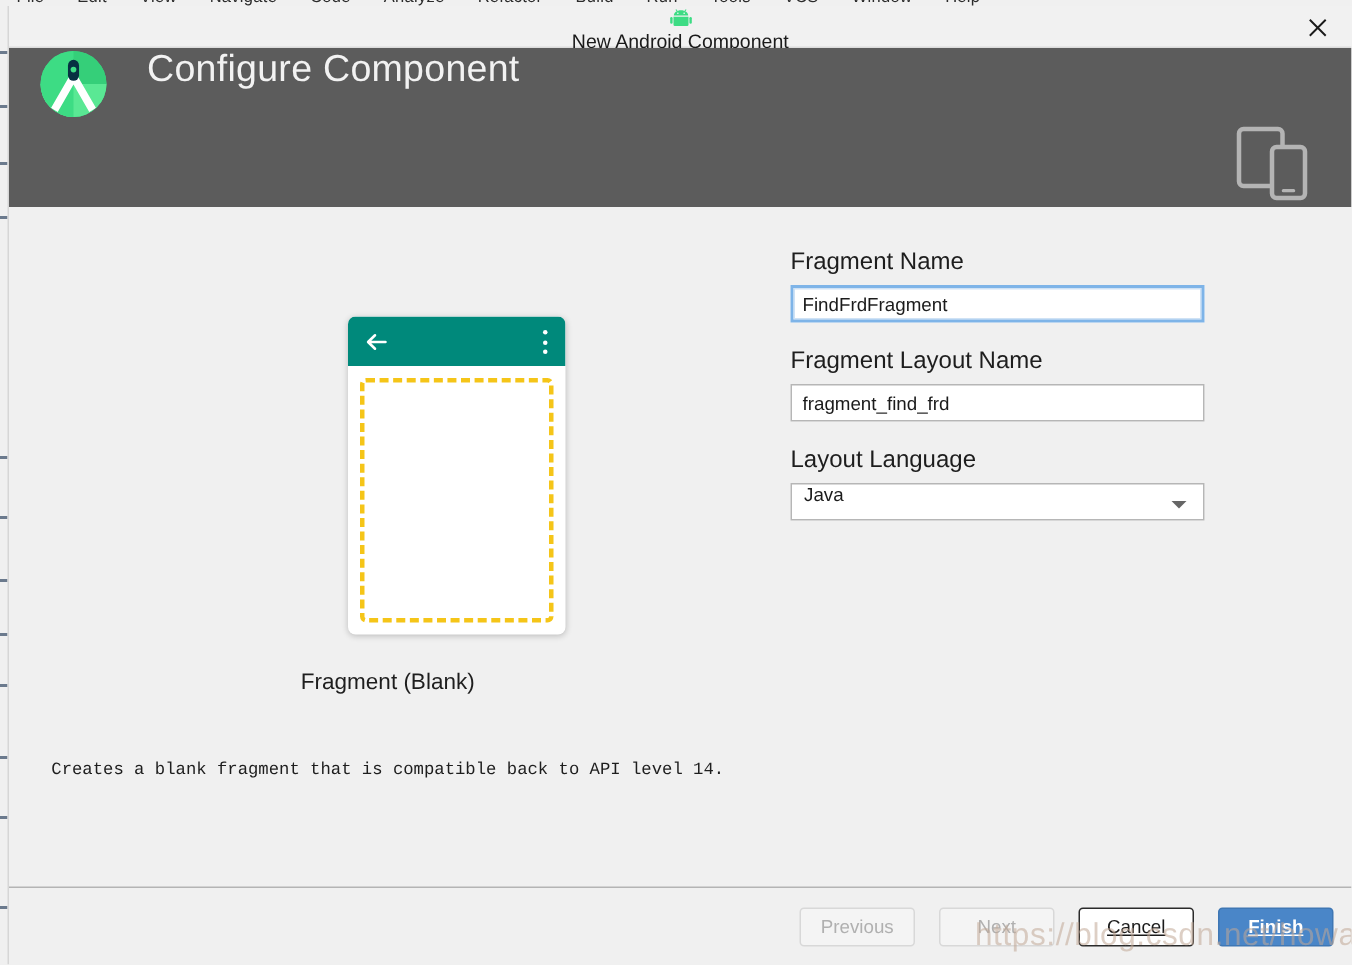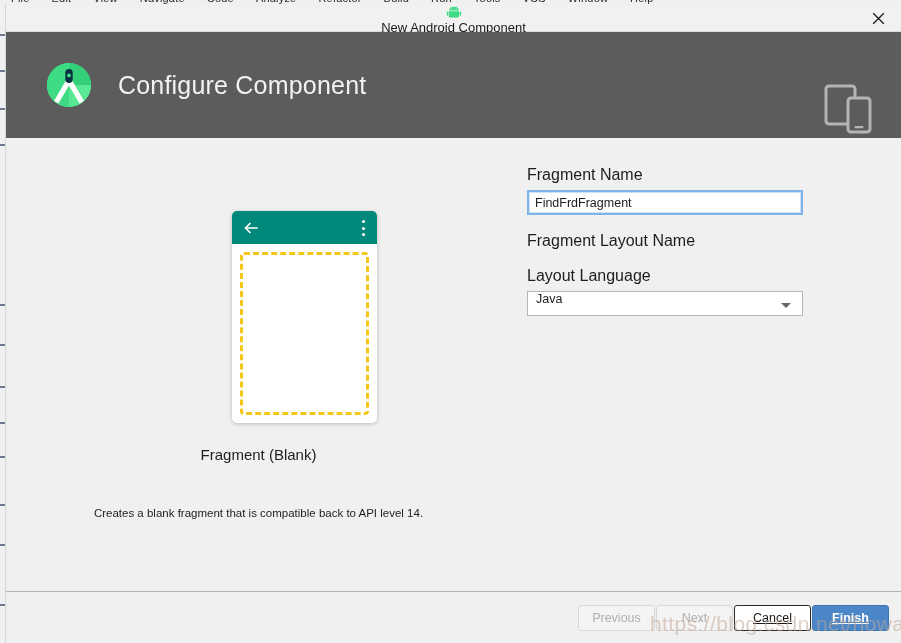--- a/index.html
+++ b/index.html
@@ -76,22 +76,21 @@
   }
   .titlebar-close svg { display: block; }
 
   
   .wizard-header {
     position: absolute;
     left: 6px; top: 32px;
     width: 895px; height: 106px;
     background: #5c5c5c;
     display: flex;
-    align-items: center;
-    padding-left: 20px;
+    align-items: flex-start;
   }
   .header-logo {
     margin-left: 19px;
     width: 48px; height: 48px;
     flex: 0 0 auto;
   }
   .header-title {
     margin-left: 25px;
     font-size: 25px;
     color: #f2f2f2;
@@ -163,20 +162,21 @@
     text-align: center;
     font-size: 15px;
     color: #1e1e1e;
   }
   .preview-desc {
     position: absolute;
     left: 0; right: 0; top: 369px;
     text-align: center;
     font-size: 11.5px;
     color: #1e1e1e;
+    font-family: Liberation Mono, monospace;
   }
 
   
   .form-col {
     position: absolute;
     left: 521px; top: 0;
     width: 290px;
   }
   .field-label {
     font-size: 16px;
@@ -227,21 +227,21 @@
   .wizard-footer {
     position: absolute;
     left: 6px; top: 593px;
     width: 895px; height: 50px;
     background: #f0f0f0;
   }
   .footer-buttons {
     position: absolute;
     right: 12px; top: 12px;
     display: flex;
-    gap: 1px;
+    gap: 16px;
   }
   .btn {
     height: 26px;
     min-width: 77px;
     padding: 0 12px;
     font-family: "Liberation Sans", sans-serif;
     font-size: 12.5px;
     border-radius: 3px;
     border: 1px solid #bdbdbd;
     background: #f4f4f4;
@@ -369,20 +369,21 @@
 
     <div class="form-col">
 
       <div class="field-block first">
         <div class="field-label">Fragment Name</div>
         <input class="text-input focused" type="text" value="FindFrdFragment" style="">
       </div>
 
       <div class="field-block">
         <div class="field-label">Fragment Layout Name</div>
+        <input class="text-input" type="text" value="fragment_find_frd" style="">
       </div>
 
       <div class="field-block">
         <div class="field-label">Layout Language</div>
         <div class="combo">
           <span class="combo-value">Java</span>
           <span class="combo-arrow"></span>
         </div>
       </div>
 

